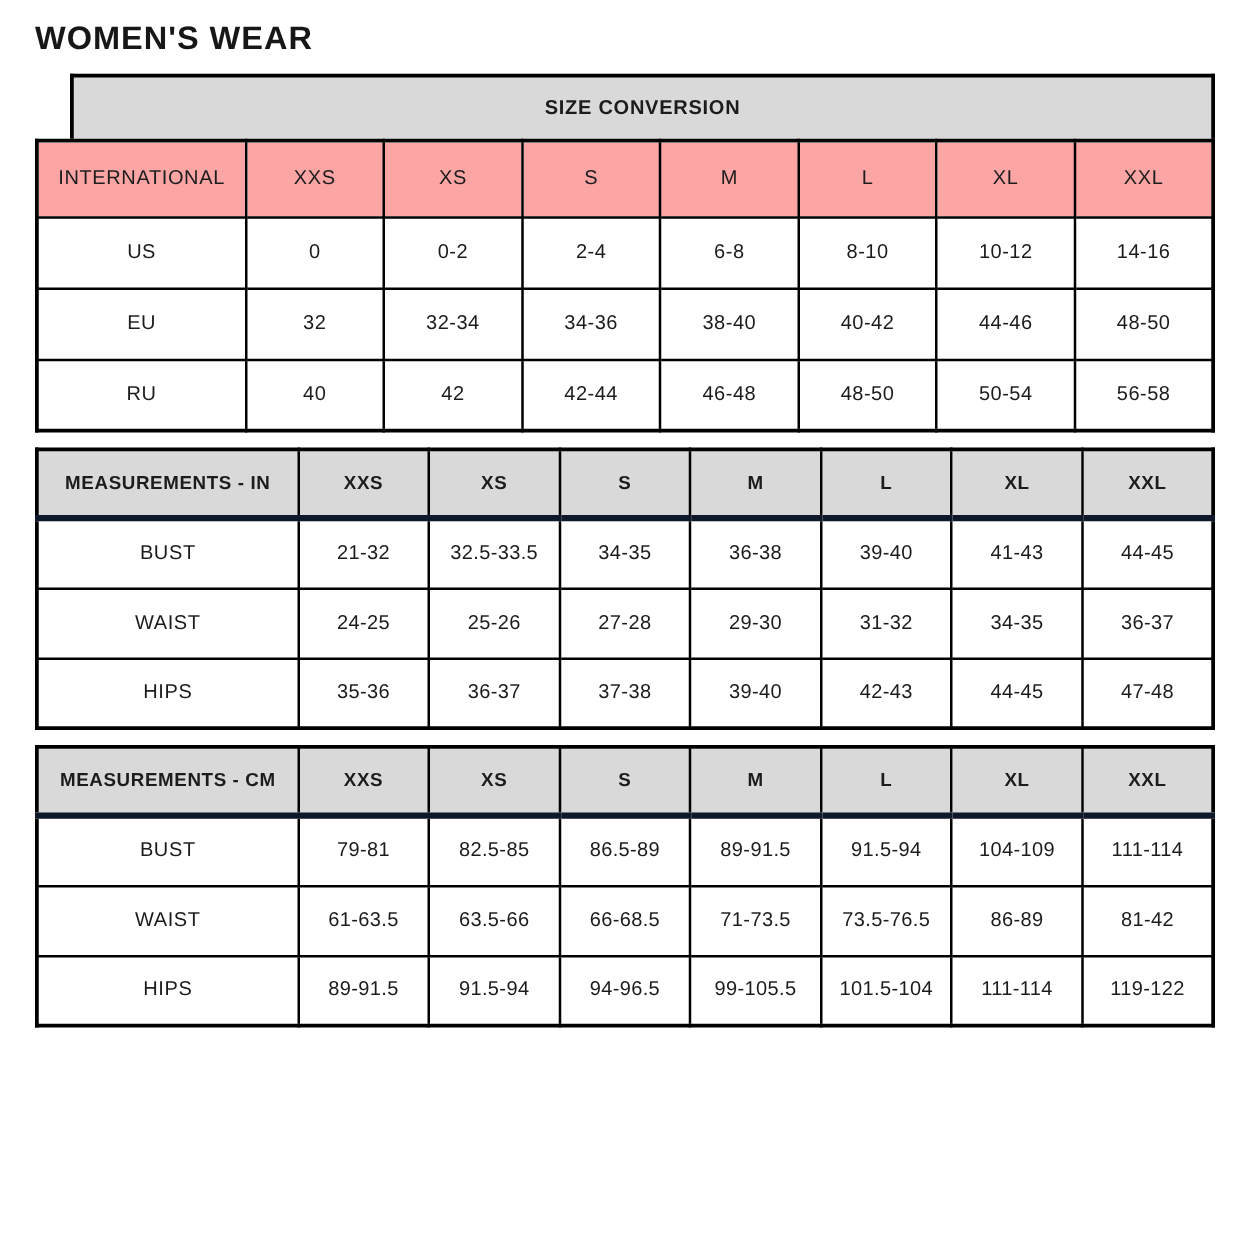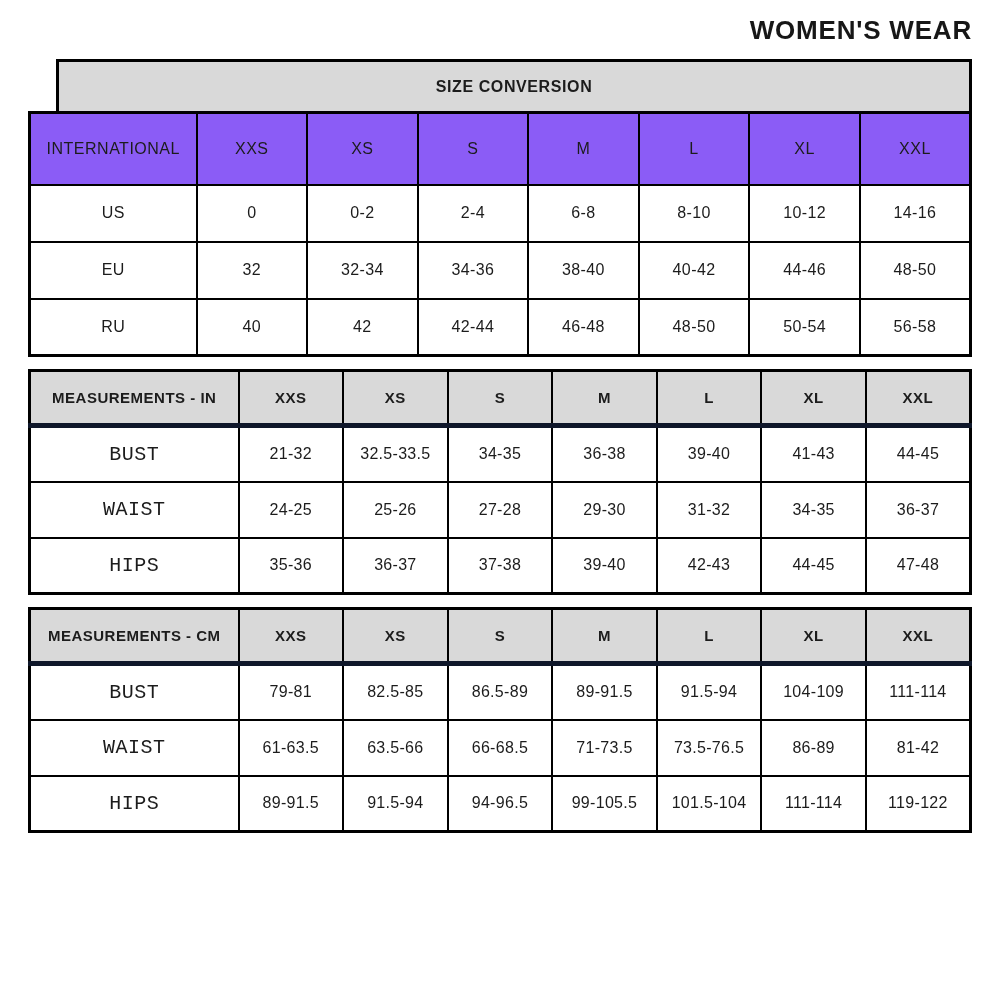--- a/index.html
+++ b/index.html
@@ -8,21 +8,21 @@
     background: #ffffff;
     font-family: "Liberation Sans", "DejaVu Sans", sans-serif;
     color: #1c1c1c;
   }
   .page {
     width: 1000px;
     height: 1000px;
     padding: 15px 28px 0 28px;
   }
   .title {
-    text-align: right;
+    text-align: left;
     font-size: 26px;
     font-weight: 700;
     letter-spacing: 0.8px;
     color: #171717;
     margin-bottom: 13px;
   }
   .banner {
     height: 52px;
     border: 3px solid #000;
     border-bottom: 0;
@@ -43,25 +43,25 @@
   }
   table.tbl th, table.tbl td {
     border: 2px solid #000;
     text-align: center;
     vertical-align: middle;
     overflow: hidden;
   }
   
   table.t1 col.c-label { width: 167px; }
   table.t1 thead th {
-    height: 72px;
+    height: 61px;
     font-size: 16px;
     font-weight: 500;
     letter-spacing: 0.5px;
-    background: #8b5cf6;
+    background: #fca5a5;
   }
   table.t1 tbody td {
     height: 57px;
     font-size: 16px;
     letter-spacing: 0.4px;
   }
   
   table.t2 col.c-label { width: 209px; }
   table.t2 thead th {
     height: 55px;
@@ -69,21 +69,21 @@
     font-weight: 700;
     letter-spacing: 0.5px;
     background: #d9d9d9;
     border-bottom: 5px solid #0f172a;
   }
   table.t2 tbody td {
     height: 56px;
     font-size: 16px;
     letter-spacing: 0.3px;
   }
-  table.t2 tbody td:first-child { font-size: 20px; letter-spacing: 0.5px; font-family: Liberation Mono, monospace; }
+  table.t2 tbody td:first-child { font-size: 16px; letter-spacing: 0.5px; }
   .gap { height: 12px; }
 </style>
 </head>
 <body>
 
 <div class="page">
 
   <div class="title">WOMEN'S WEAR</div>
 
   <div class="banner">SIZE CONVERSION</div>

